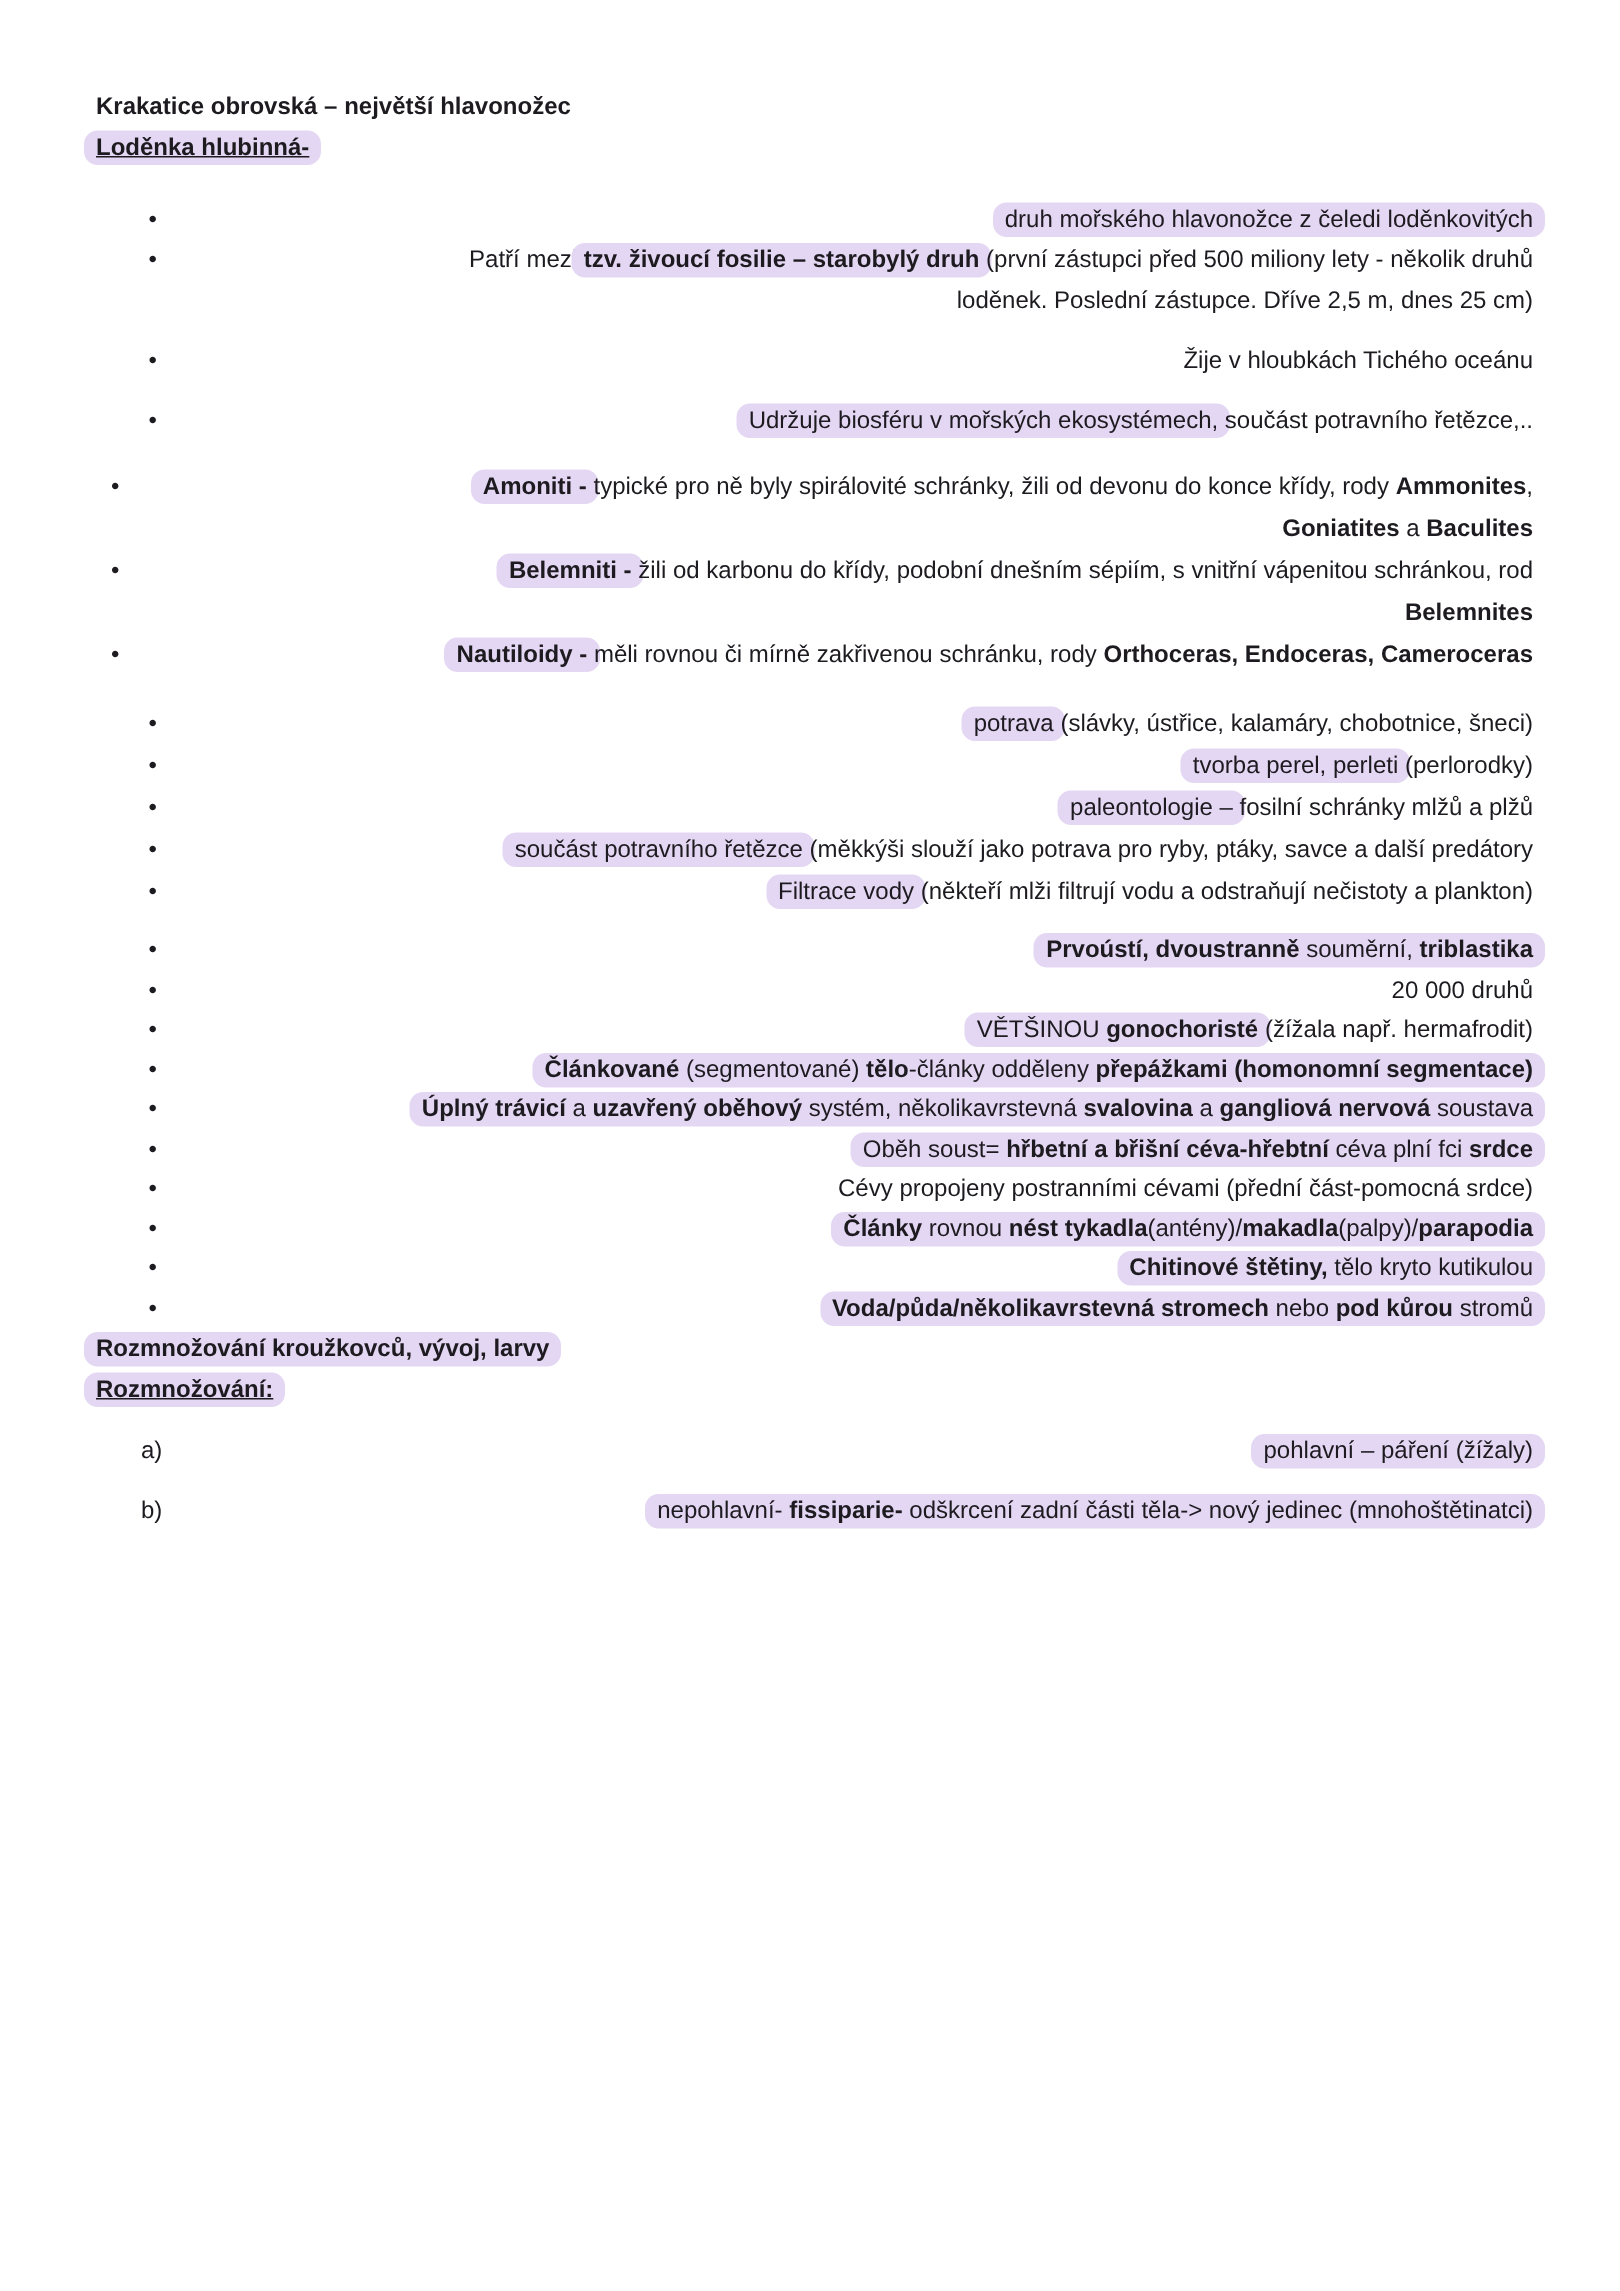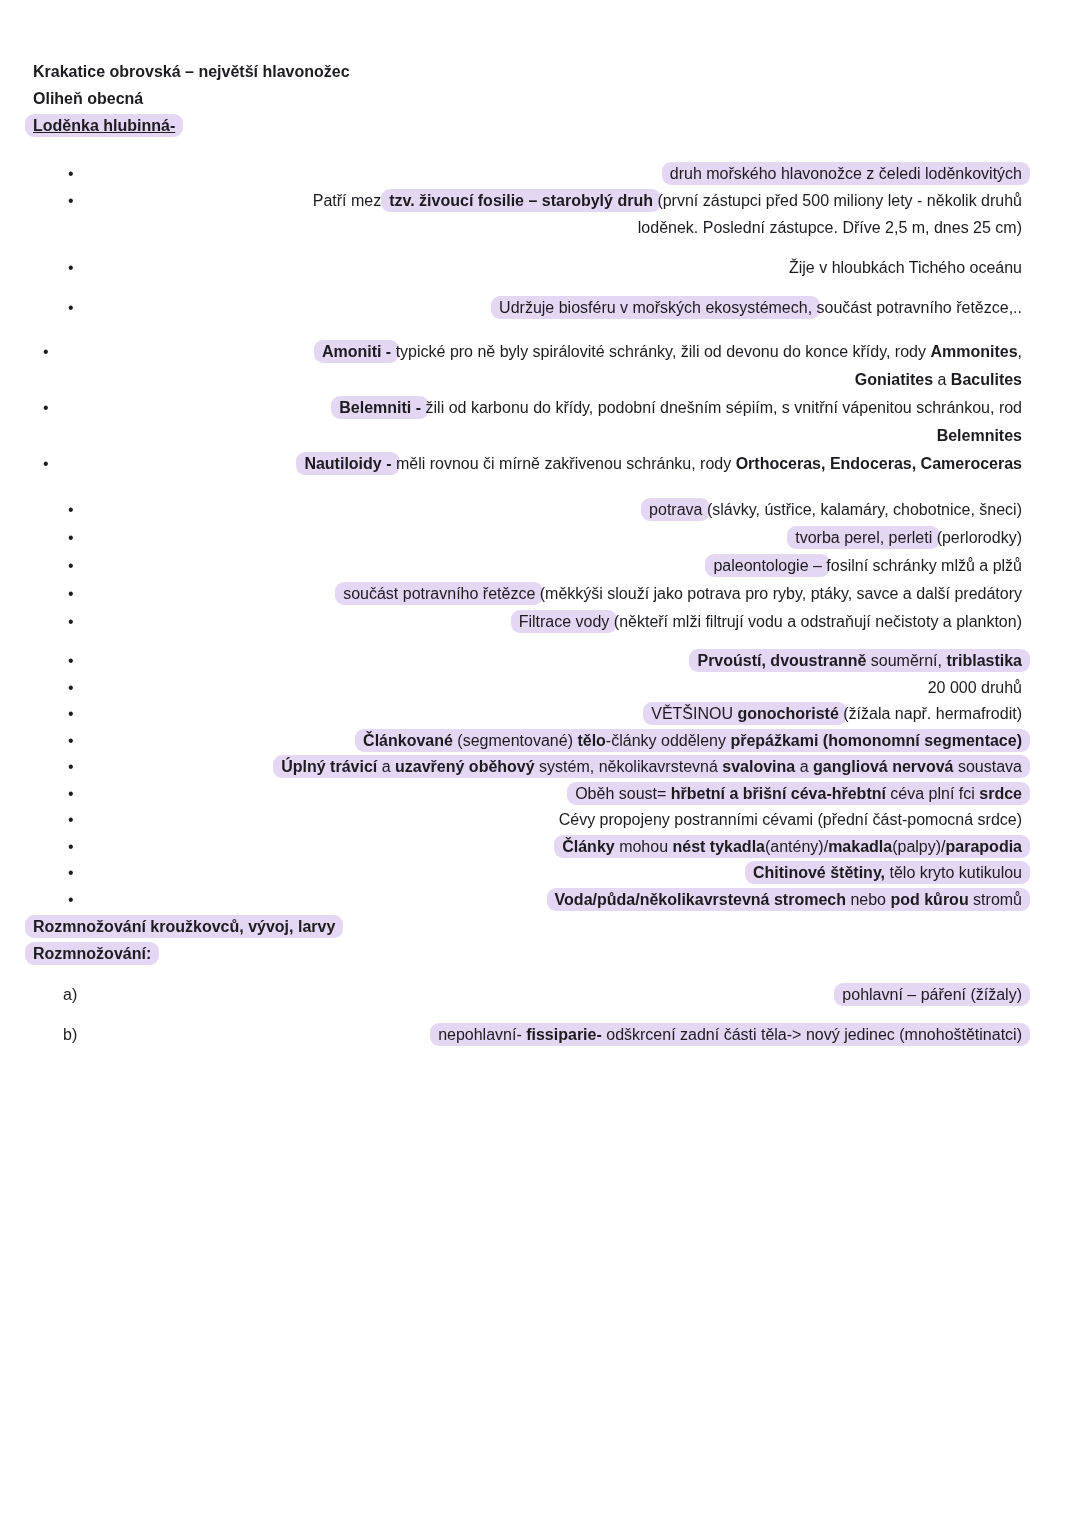--- a/index.html
+++ b/index.html
@@ -6,21 +6,21 @@
     --fg:#1d1b20;
     --hl:#e4d7f3;
     --bg:#ffffff;
   }
   html,body{margin:0;padding:0;background:var(--bg);}
   .page{
     width:1080px;
     height:1527px;
     box-sizing:border-box;
     background:var(--bg);
-    padding:58px 58px 0 33px;
+    padding:58px 58px 0 64px;
     font-family:"Liberation Sans", sans-serif;
     font-size:16px;
     line-height:27px;
     color:var(--fg);
     overflow:hidden;
   }
   .b{font-weight:700;}
   .hl{
     background:var(--hl);
     border-radius:9px;
@@ -31,42 +31,41 @@
   }
   p.head{margin:0;font-weight:400;}
   .title1{margin-top:0;}
   .title2{margin-top:15px;}
   .title3{margin-top:13px;text-decoration:underline;}
   .heading-extinct{margin-top:51px;}
   .heading-importance{margin-top:40px;}
   .heading-annelids{margin-top:31px;font-size:20px;line-height:30px;}
   .heading-annelids .hl{border-radius:13px;padding:4px 10px;margin:0 -10px;}
   .heading-rk{margin-top:41px;}
-  .heading-r{margin-top:15px;}
+  .heading-r{margin-top:15px;text-decoration:underline;}
   .list{margin:0;}
   .list1{margin-top:21px;}
   .list2{margin-top:17px;line-height:28px;}
   .list3{margin-top:18px;line-height:28px;}
   .list4{margin-top:12px;line-height:26.5px;}
   .list5{margin-top:14px;}
   .li{display:flex;align-items:flex-start;}
   .li.gap{margin-top:13px;}
   .list5 .li + .li{margin-top:13px;}
   .mk{flex:0 0 30px;margin-left:35px;}
   .list2 .mk{margin-left:10px;}
   .list5 .mk{flex:0 0 35px;margin-left:30px;}
   .tx{flex:1 1 auto;min-width:0;text-align:right;}
 </style>
 </head>
 <body>
 
 <div class="page">
 
   <p class="head title1"><span class="b">Krakatice obrovská – největší hlavonožec</span></p>
-  <p class="head title2"><span class="b">Oliheň obecná</span></p>
   <p class="head title3"><span class="hl"><span class="b">Loděnka hlubinná-</span></span></p>
 
   <div class="list list1">
     <div class="li">
       <span class="mk">•</span>
       <span class="tx"><span class="hl"><span>druh mořského hlavonožce z čeledi loděnkovitých</span></span></span>
     </div>
     <div class="li">
       <span class="mk">•</span>
       <span class="tx"><span>Patří mezi </span><span class="hl"><span class="b">tzv. živoucí fosilie – starobylý druh</span></span><span> (první zástupci před 500 miliony lety - několik druhů</span><br><span>loděnek. Poslední zástupce. Dříve 2,5 m, dnes 25 cm)</span></span>
@@ -146,21 +145,21 @@
     <div class="li">
       <span class="mk">•</span>
       <span class="tx"><span class="hl"><span>Oběh soust= </span><span class="b">hřbetní a břišní céva-hřebtní</span><span> céva plní fci </span><span class="b">srdce</span></span></span>
     </div>
     <div class="li">
       <span class="mk">•</span>
       <span class="tx"><span>Cévy propojeny postranními cévami (přední část-pomocná srdce)</span></span>
     </div>
     <div class="li">
       <span class="mk">•</span>
-      <span class="tx"><span class="hl"><span class="b">Články</span><span> mohou </span><span class="b">nést tykadla</span><span>(antény)/</span><span class="b">makadla</span><span>(palpy)/</span><span class="b">parapodia</span></span></span>
+      <span class="tx"><span class="hl"><span class="b">Články</span><span> rovnou </span><span class="b">nést tykadla</span><span>(antény)/</span><span class="b">makadla</span><span>(palpy)/</span><span class="b">parapodia</span></span></span>
     </div>
     <div class="li">
       <span class="mk">•</span>
       <span class="tx"><span class="hl"><span class="b">Chitinové štětiny,</span><span> tělo kryto kutikulou</span></span></span>
     </div>
     <div class="li">
       <span class="mk">•</span>
       <span class="tx"><span class="hl"><span class="b">Voda/půda/několikavrstevná stromech</span><span> nebo </span><span class="b">pod kůrou</span><span> stromů</span></span></span>
     </div>
   </div>

